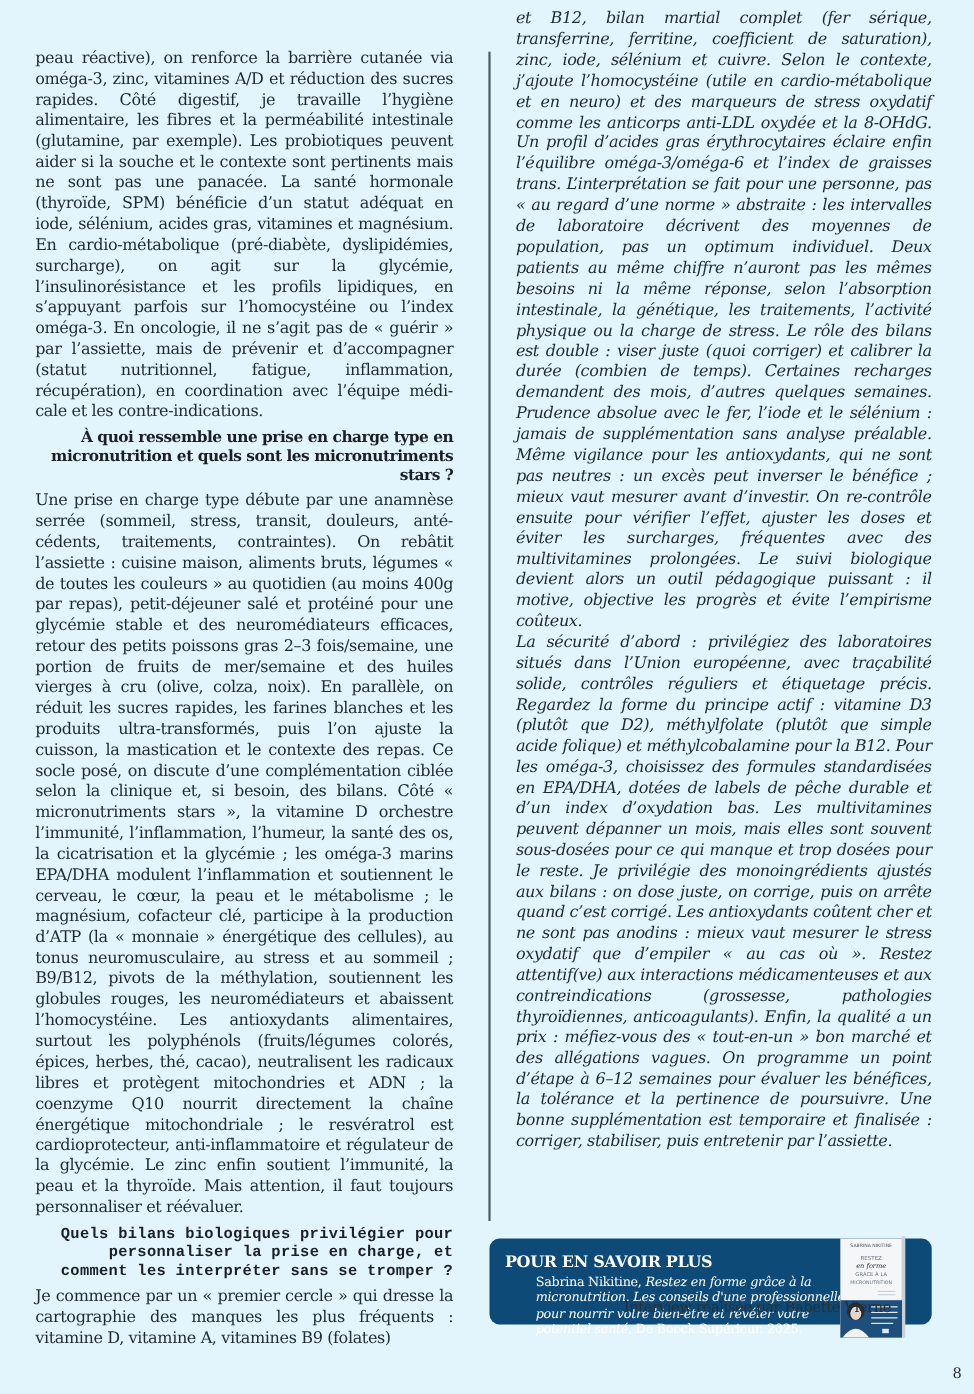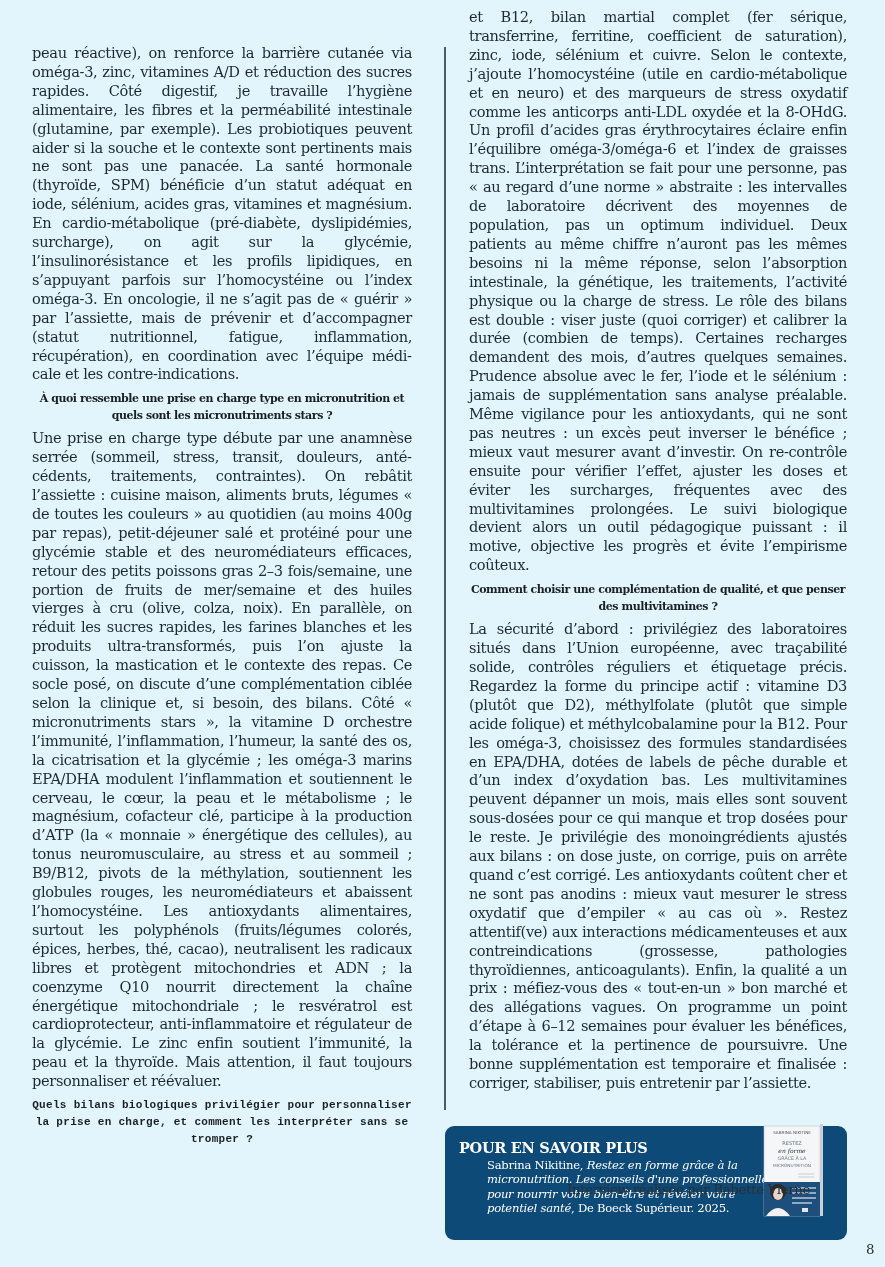--- a/index.html
+++ b/index.html
@@ -12,41 +12,41 @@
   }
   .col {
     position: absolute;
     font-size: 14.6px;
     line-height: 18.9px;
     letter-spacing: -0.35px;
     text-align: justify;
     hyphens: manual;
   }
   .col-left { left: 32px; top: 44px; width: 380px; }
-  .col-right { left: 469px; top: 8px; width: 378px; }
+  .col-right { left: 469px; top: 8px; width: 378px; font-style: italic; }
   .col p { margin: 0; }
   .col h2 {
     margin: 6px 0 5px 0;
-    font-size: 11px;
+    font-size: 14px;
     line-height: 17px;
     font-weight: bold;
     letter-spacing: -0.45px;
-    text-align: center;
+    text-align: right;
     color: #1b2026;
   }
   .divider {
     position: absolute;
     left: 444px; top: 47px;
     width: 2px; height: 1063px;
     background: #4c5c66;
   }
   .info-box {
     position: absolute;
     left: 445px; top: 1126px;
-    width: 402px; height: 114px;
+    width: 402px; height: 78px;
     background: #0d4a78;
     border-radius: 9px;
     color: #ffffff;
     box-sizing: border-box;
     padding: 13px 14px 0 14px;
   }
   .info-title {
     font-weight: bold;
     font-size: 14.5px;
     line-height: 17px;
@@ -81,27 +81,27 @@
   }
 </style>
 </head>
 <body>
 
 <div class="col col-left">
   <p>peau réactive), on renforce la barrière cutanée via oméga-3, zinc, vitamines A/D et réduction des sucres rapides. Côté digestif, je travaille l’hygiène alimentaire, les fibres et la perméabilité intesti­nale (glutamine, par exemple). Les probiotiques peuvent aider si la souche et le contexte sont pertinents mais ne sont pas une panacée. La santé hormonale (thyroïde, SPM) bénéficie d’un statut adéquat en iode, sélénium, acides gras, vitamines et magnésium. En cardio-métabolique (pré-diabète, dyslipidémies, surcharge), on agit sur la glycémie, l’insulinorésistance et les profils lipidiques, en s’appuyant parfois sur l’homocystéine ou l’index oméga-3. En oncologie, il ne s’agit pas de « guérir » par l’assiette, mais de prévenir et d’accompa­gner (statut nutritionnel, fatigue, inflammation, récupération), en coordination avec l’équipe médi­cale et les contre-indications.</p>
   <h2>À quoi ressemble une prise en charge type en micronutrition et quels sont les micronutriments stars ?</h2>
   <p>Une prise en charge type débute par une anamnèse serrée (sommeil, stress, transit, douleurs, anté­cédents, traitements, contraintes). On rebâtit l’assiette : cuisine maison, aliments bruts, légumes « de toutes les couleurs » au quotidien (au moins 400g par repas), petit-déjeuner salé et protéiné pour une glycémie stable et des neuromédiateurs efficaces, retour des petits poissons gras 2–3 fois/semaine, une portion de fruits de mer/semaine et des huiles vierges à cru (olive, colza, noix). En parallèle, on réduit les sucres rapides, les farines blanches et les produits ultra-transformés, puis l’on ajuste la cuisson, la mastication et le contexte des repas. Ce socle posé, on discute d’une complémentation ciblée selon la clinique et, si besoin, des bilans. Côté « micronutriments stars », la vitamine D orchestre l’immunité, l’inflammation, l’humeur, la santé des os, la cica­trisation et la glycémie ; les oméga-3 marins EPA/DHA modulent l’inflammation et soutiennent le cerveau, le cœur, la peau et le métabolisme ; le magnésium, cofacteur clé, participe à la produc­tion d’ATP (la « monnaie » énergétique des cellules), au tonus neuromusculaire, au stress et au sommeil ; B9/B12, pivots de la méthylation, soutiennent les globules rouges, les neuromédiateurs et abaissent l’homocystéine. Les antioxydants alimentaires, surtout les polyphénols (fruits/légumes colorés, épices, herbes, thé, cacao), neutralisent les radi­caux libres et protègent mitochondries et ADN ; la coenzyme Q10 nourrit directement la chaîne énergétique mitochondriale ; le resvératrol est cardioprotecteur, anti-inflammatoire et régulateur de la glycémie. Le zinc enfin soutient l’immunité, la peau et la thyroïde. Mais attention, il faut toujours personnaliser et réévaluer.</p>
   <h2 style="letter-spacing:0.3px;font-family:Liberation Mono, monospace;">Quels bilans biologiques privilégier pour personnaliser la prise en charge, et comment les interpréter sans se tromper ?</h2>
+  <p>Je commence par un « premier cercle » qui dresse la cartographie des manques les plus fréquents : vitamine D, vitamine A, vitamines B9 (folates)</p>
 </div>
 
 <div class="divider"></div>
 
 <div class="col col-right">
   <p>et B12, bilan martial complet (fer sérique, transferrine, ferritine, coefficient de saturation), zinc, iode, sélénium et cuivre. Selon le contexte, j’ajoute l’homocystéine (utile en cardio-métabolique et en neuro) et des marqueurs de stress oxydatif comme les anticorps anti-LDL oxydée et la 8-OHdG. Un profil d’acides gras érythrocytaires éclaire enfin l’équilibre oméga-3/oméga-6 et l’index de graisses trans. L’interprétation se fait pour une personne, pas « au regard d’une norme » abstraite : les inter­valles de laboratoire décrivent des moyennes de population, pas un optimum individuel. Deux patients au même chiffre n’auront pas les mêmes besoins ni la même réponse, selon l’ab­sorption intestinale, la génétique, les traitements, l’activité physique ou la charge de stress. Le rôle des bilans est double : viser juste (quoi corriger) et calibrer la durée (combien de temps). Certaines recharges demandent des mois, d’autres quelques semaines. Prudence absolue avec le fer, l’iode et le sélénium : jamais de supplémentation sans analyse préalable. Même vigilance pour les antioxydants, qui ne sont pas neutres : un excès peut inverser le bénéfice ; mieux vaut mesurer avant d’in­vestir. On re-contrôle ensuite pour vérifier l’effet, ajuster les doses et éviter les surcharges, fréquentes avec des multivitamines prolongées. Le suivi biolo­gique devient alors un outil pédagogique puissant : il motive, objective les progrès et évite l’empirisme coûteux.</p>
-  <h2>Comment choisir une complémentation de qualité, et que penser des multivitamines ?</h2>
   <p>La sécurité d’abord : privilégiez des laboratoires situés dans l’Union européenne, avec traçabilité solide, contrôles réguliers et étiquetage précis. Regardez la forme du principe actif : vitamine D3 (plutôt que D2), méthylfolate (plutôt que simple acide folique) et méthylcobalamine pour la B12. Pour les oméga-3, choisissez des formules stan­dardisées en EPA/DHA, dotées de labels de pêche durable et d’un index d’oxydation bas. Les multi­vitamines peuvent dépanner un mois, mais elles sont souvent sous-dosées pour ce qui manque et trop dosées pour le reste. Je privilégie des mono­ingrédients ajustés aux bilans : on dose juste, on corrige, puis on arrête quand c’est corrigé. Les antioxydants coûtent cher et ne sont pas anodins : mieux vaut mesurer le stress oxydatif que d’empiler « au cas où ». Restez attentif(ve) aux interactions médicamenteuses et aux contre­indications (grossesse, pathologies thyroïdiennes, anticoagulants). Enfin, la qualité a un prix : méfiez-vous des « tout-en-un » bon marché et des allégations vagues. On programme un point d’étape à 6–12 semaines pour évaluer les béné­fices, la tolérance et la pertinence de poursuivre. Une bonne supplémentation est temporaire et fina­lisée : corriger, stabiliser, puis entretenir par l’assiette.</p>
 </div>
 
 <div class="info-box">
   <div class="info-title">POUR EN SAVOIR PLUS</div>
   <div class="info-text"><span>Sabrina Nikitine, </span><i>Restez en forme grâce à la micronutrition. Les conseils d'une professionnelle pour nourrir votre bien-être et révéler votre potentiel santé</i><span>, De Boeck Supérieur. 2025.</span></div>
 </div>
 
 <div class="book">
   <svg width="64" height="96" viewBox="0 0 64 96">

